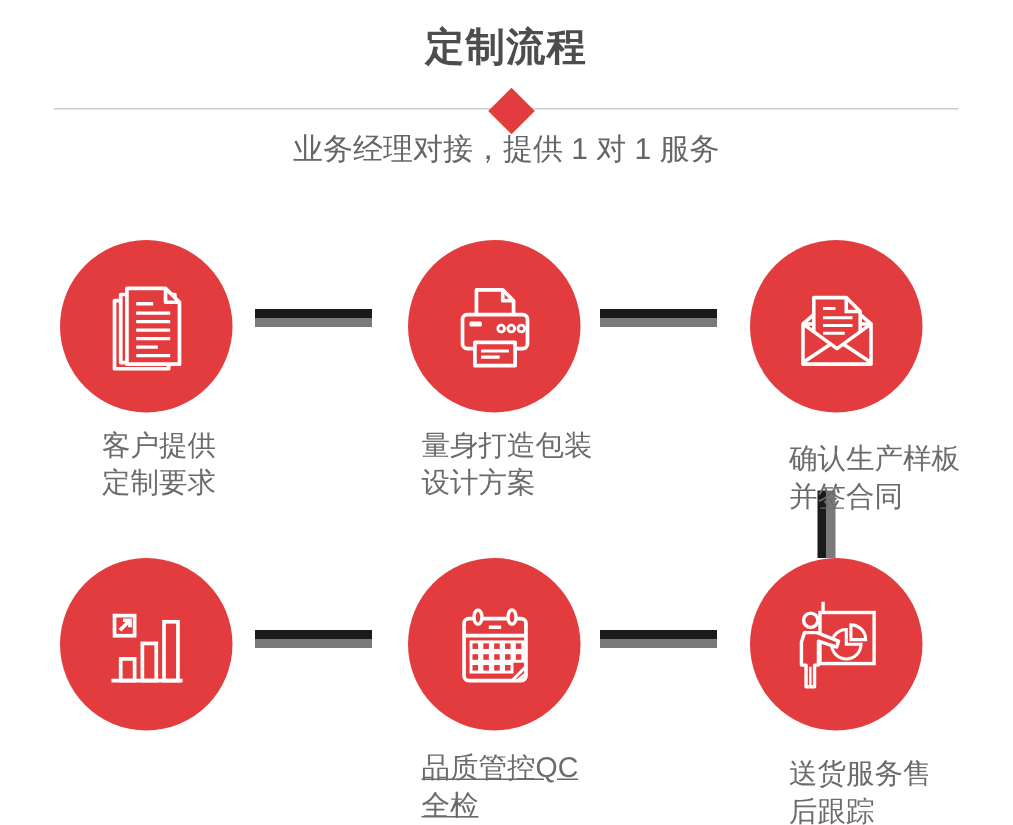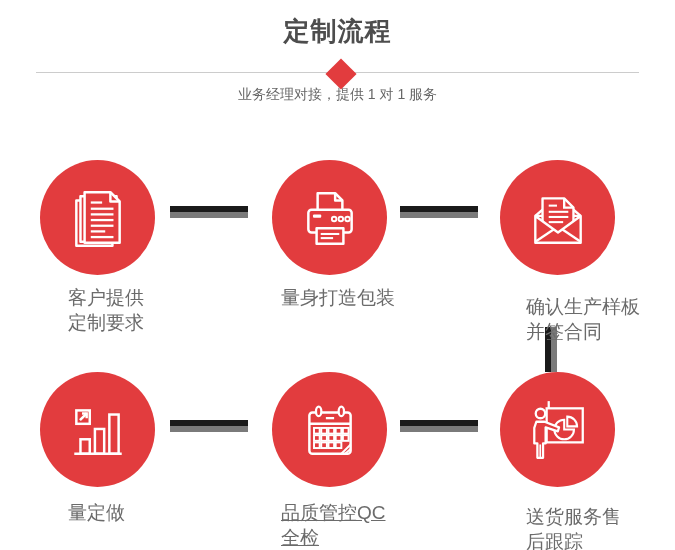--- a/index.html
+++ b/index.html
@@ -6,21 +6,21 @@
   body{font-family:"Liberation Sans","DejaVu Sans",sans-serif;}
   .stage{position:relative;width:675px;height:550px;background:#ffffff;overflow:hidden;}
 
   .title{position:absolute;left:0;top:14px;width:675px;margin:0;text-align:center;
          font-size:26px;font-weight:bold;color:#4d4d4d;letter-spacing:1px;}
   .divider-line{position:absolute;left:36px;top:72px;width:603px;height:0;
          border-top:1px solid #cccccc;}
   .diamond{position:absolute;left:330px;top:63px;width:22px;height:22px;
          background:#e23c3e;transform:rotate(45deg);}
   .subtitle{position:absolute;left:0;top:86px;width:675px;margin:0;text-align:center;
-         font-size:14px;color:#666666;}
+         font-size:20px;color:#666666;}
 
   .circle{position:absolute;width:115px;height:115px;border-radius:50%;
          background:#e23c3e;display:flex;align-items:center;justify-content:center;}
   .circle svg{width:66px;height:66px;display:block;}
 
   .step-label{position:absolute;font-size:19px;line-height:25px;color:#6b6b6b;
          text-align:left;white-space:nowrap;}
 
   .h-connector{position:absolute;width:78px;height:12px;
          background:linear-gradient(to bottom,#1a1a1a 0 50%,#7a7a7a 50% 100%);}
@@ -166,27 +166,27 @@
   <div class="h-connector" style="left:170px;top:420px;"></div>
   <div class="h-connector" style="left:400px;top:420px;"></div>
   <div class="v-connector" style="left:545px;top:327px;"></div>
 
   <div class="step-label" style="left:68px;top:285px;">
     <div>客户提供</div>
     <div>定制要求</div>
   </div>
   <div class="step-label" style="left:281px;top:285px;font-family:Liberation Serif, serif;">
     <div>量身打造包装</div>
+    <div>设计方案</div>
   </div>
   <div class="step-label" style="left:526px;top:294px;">
     <div>确认生产样板</div>
     <div>并签合同</div>
   </div>
   <div class="step-label" style="left:68px;top:500px;">
-    <div>量定做</div>
   </div>
   <div class="step-label" style="left:281px;top:500px;text-decoration:underline;">
     <div>品质管控QC</div>
     <div>全检</div>
   </div>
   <div class="step-label" style="left:526px;top:488px;margin-top:16px;">
     <div>送货服务售</div>
     <div>后跟踪</div>
   </div>
 

